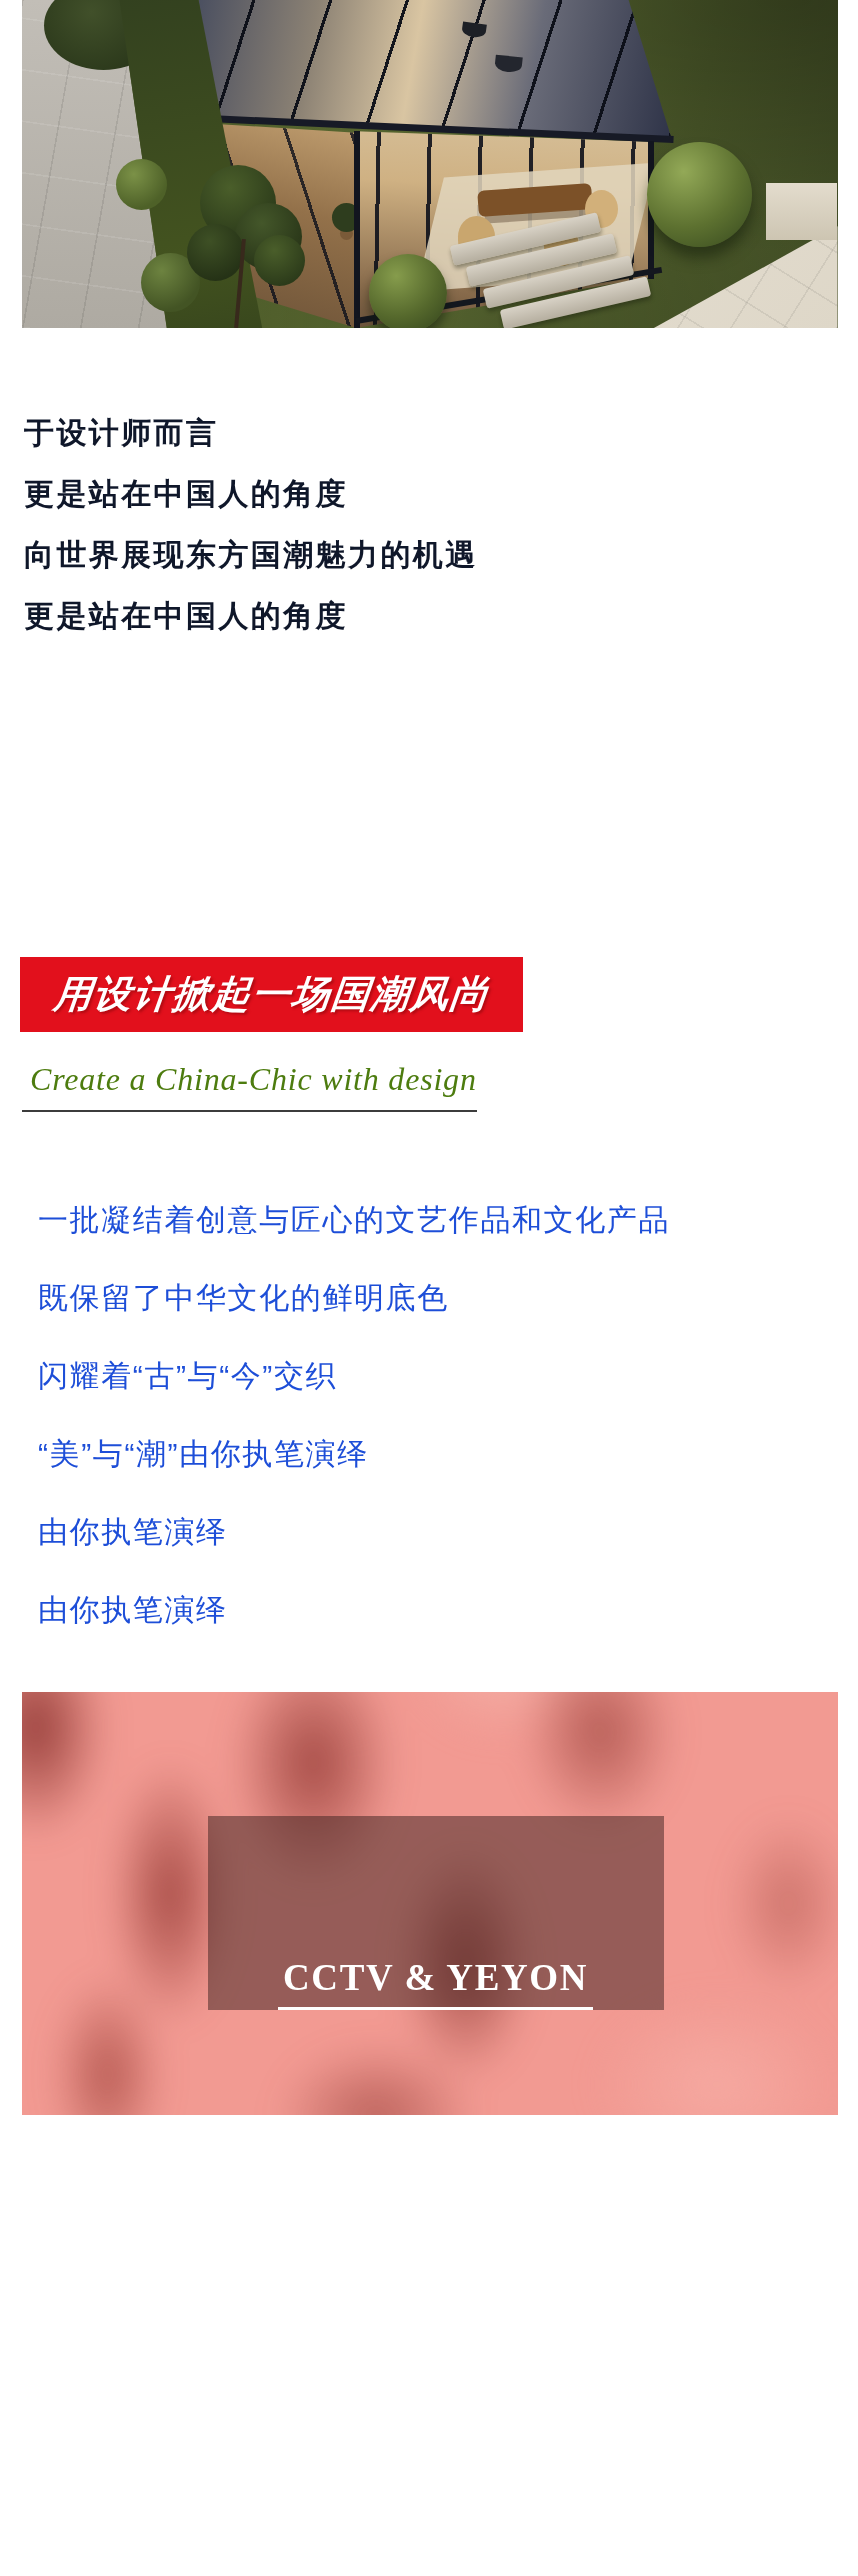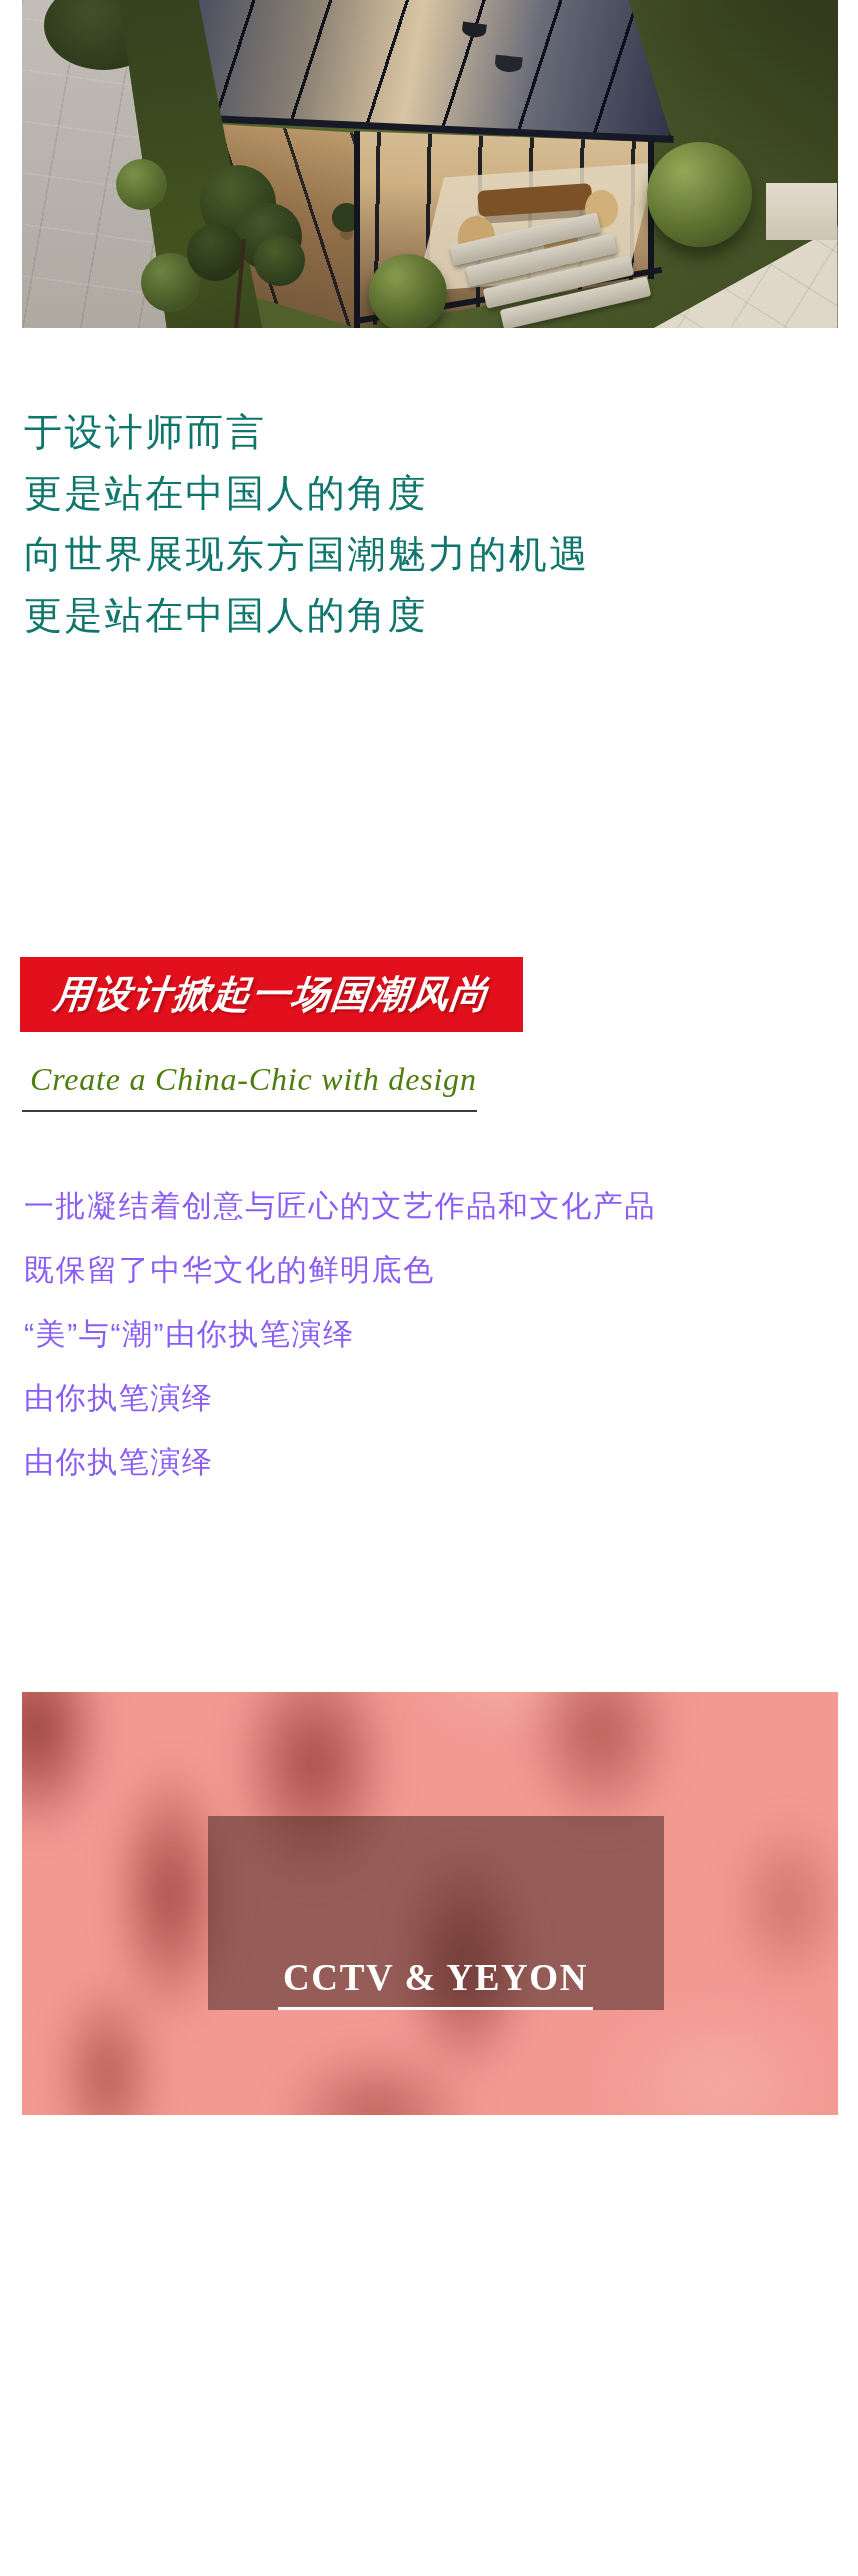--- a/index.html
+++ b/index.html
@@ -71,30 +71,30 @@
   .s1{left:428px;top:229px;} .s2{left:444px;top:250px;} .s3{left:461px;top:272px;} .s4{left:478px;top:293px;}
   .bush-big{left:625px;top:142px;width:105px;height:105px;border-radius:50%;
       background:radial-gradient(circle at 35% 28%,#93a957,#5d7130 55%,#3e5122 90%);
       box-shadow:0 11px 14.3px rgba(15,25,8,.5);}
   .bush-small{left:347px;top:254px;width:78px;height:78px;border-radius:50%;
       background:radial-gradient(circle at 35% 28%,#869c4c,#55682c 55%,#394a1f 90%);
       box-shadow:0 8px 11px rgba(15,25,8,.5);}
 
   
   .intro{position:absolute;left:24px;top:402px;}
-  .intro p{margin:0;height:61px;line-height:61px;font-size:38px;letter-spacing:2.4px;color:#0f766e;}
+  .intro p{margin:0;height:61px;line-height:61px;font-size:30px;letter-spacing:2.4px;color:#0f172a;font-weight:bold;}
   .banner{position:absolute;left:20px;top:957px;width:503px;height:75px;background:#e2101c;
       display:flex;align-items:center;justify-content:center;}
   .banner span{font-size:38px;font-weight:700;font-style:italic;color:#ffffff;letter-spacing:1.6px;
       transform:skewX(-6deg);text-shadow:2.4px 2.4px 2.4px rgba(90,0,0,.35);white-space:nowrap;}
   .subtitle{position:absolute;left:30px;top:1061px;font-family:"Liberation Serif",serif;font-style:italic;
       font-size:32px;color:#4d7c0f;letter-spacing:0.8px;white-space:nowrap;}
   .subtitle-rule{position:absolute;left:21.5px;top:1110px;width:455px;height:2.4px;background:#3c3c3c;}
   .body-block{position:absolute;left:24px;top:1174px;}
-  .body-block p{margin:0;height:64px;line-height:64px;font-size:30px;letter-spacing:1.6px;color:#8b5cf6;}
+  .body-block p{margin:14px;height:64px;line-height:64px;font-size:30px;letter-spacing:1.6px;color:#1d4ed8;}
 
   
   .footer-img{position:absolute;left:21.5px;top:1692px;width:816px;height:423px;background:#f29a92;overflow:hidden;}
   .blobs{position:absolute;inset:-40px;filter:blur(16px);
       background:
       radial-gradient(ellipse 103px 159px at 6% 15%,rgba(118,30,27,.75),transparent 70%),
       radial-gradient(ellipse 87px 191px at 21% 48%,rgba(136,44,39,.72),transparent 70%),
       radial-gradient(ellipse 80px 143px at 14% 84%,rgba(146,51,44,.62),transparent 70%),
       radial-gradient(ellipse 119px 175px at 37% 22%,rgba(126,36,32,.68),transparent 70%),
       radial-gradient(ellipse 95px 167px at 54% 62%,rgba(116,31,26,.62),transparent 70%),
@@ -163,20 +163,21 @@
   <div class="banner">
     <span>用设计掀起一场国潮风尚</span>
   </div>
 
   <div class="subtitle">Create a China-Chic with design</div>
   <div class="subtitle-rule"></div>
 
   <section class="body-block">
     <p>一批凝结着创意与匠心的文艺作品和文化产品</p>
     <p>既保留了中华文化的鲜明底色</p>
+    <p>闪耀着“古”与“今”交织</p>
     <p>“美”与“潮”由你执笔演绎</p>
     <p>由你执笔演绎</p>
     <p>由你执笔演绎</p>
   </section>
 
   <div class="footer-img">
     <div class="blobs"></div>
     <div class="overlay-box">
       <span class="credit">CCTV &amp; YEYON</span>
     </div>

